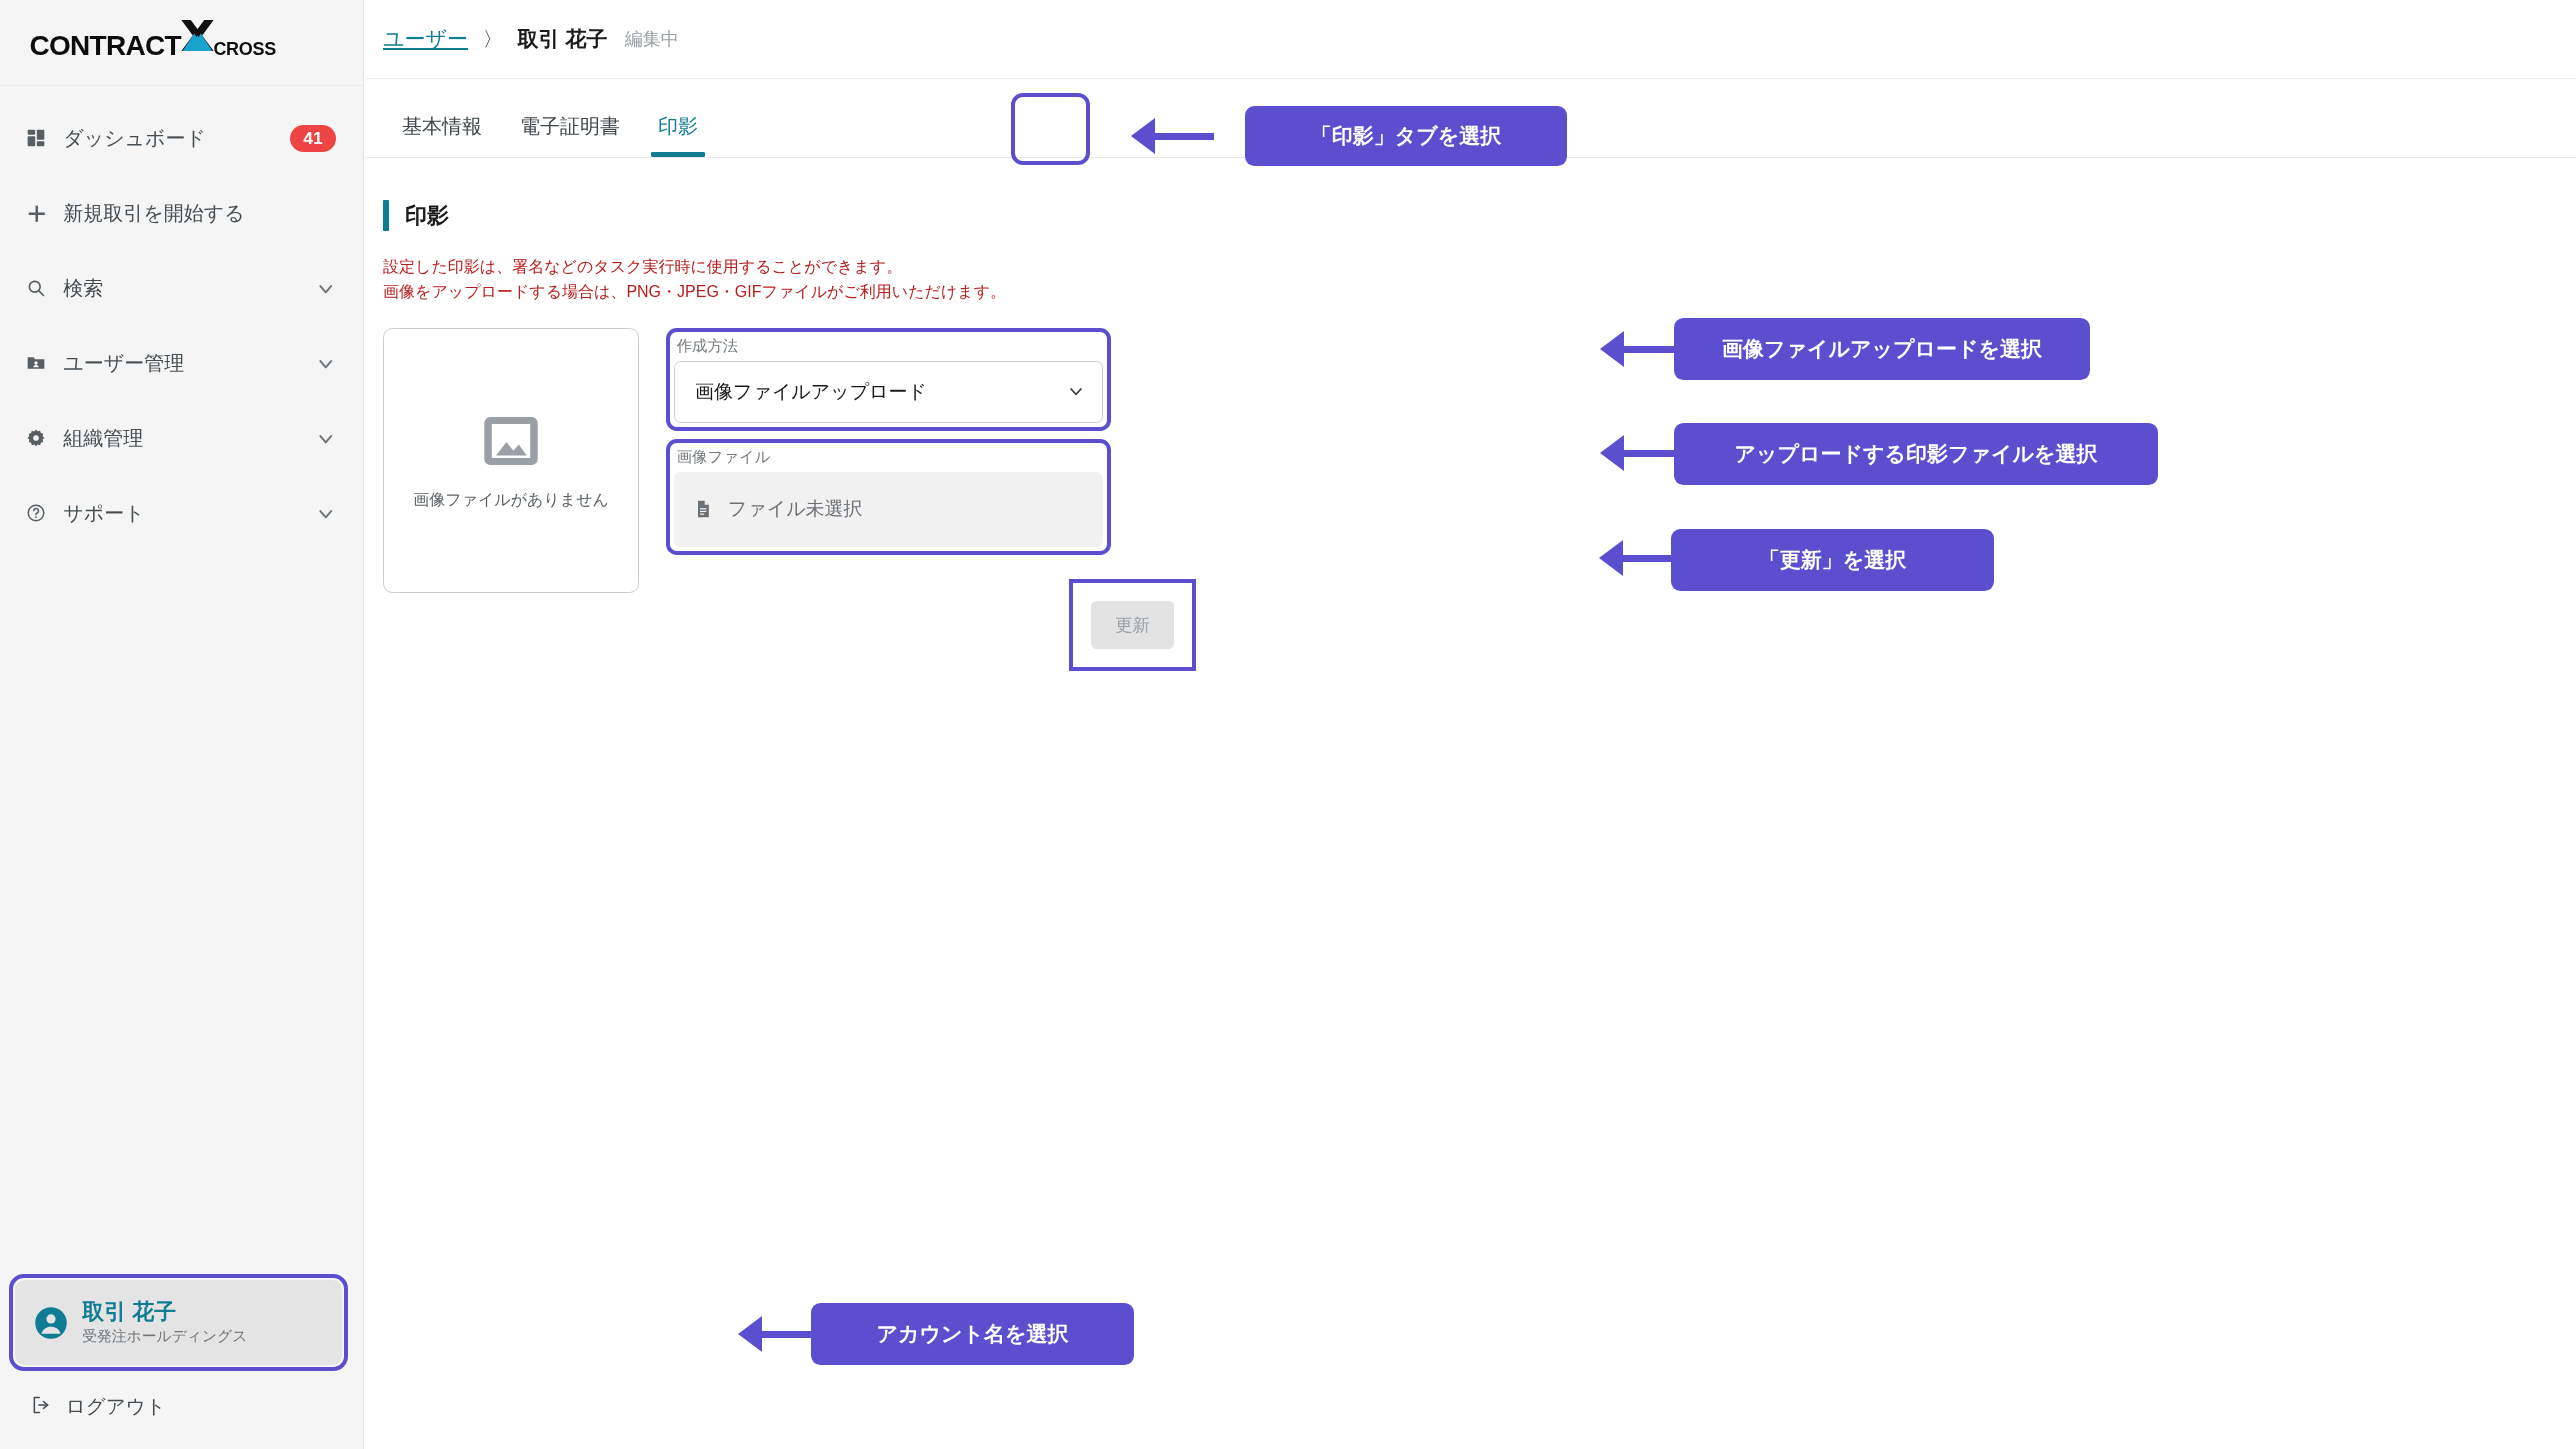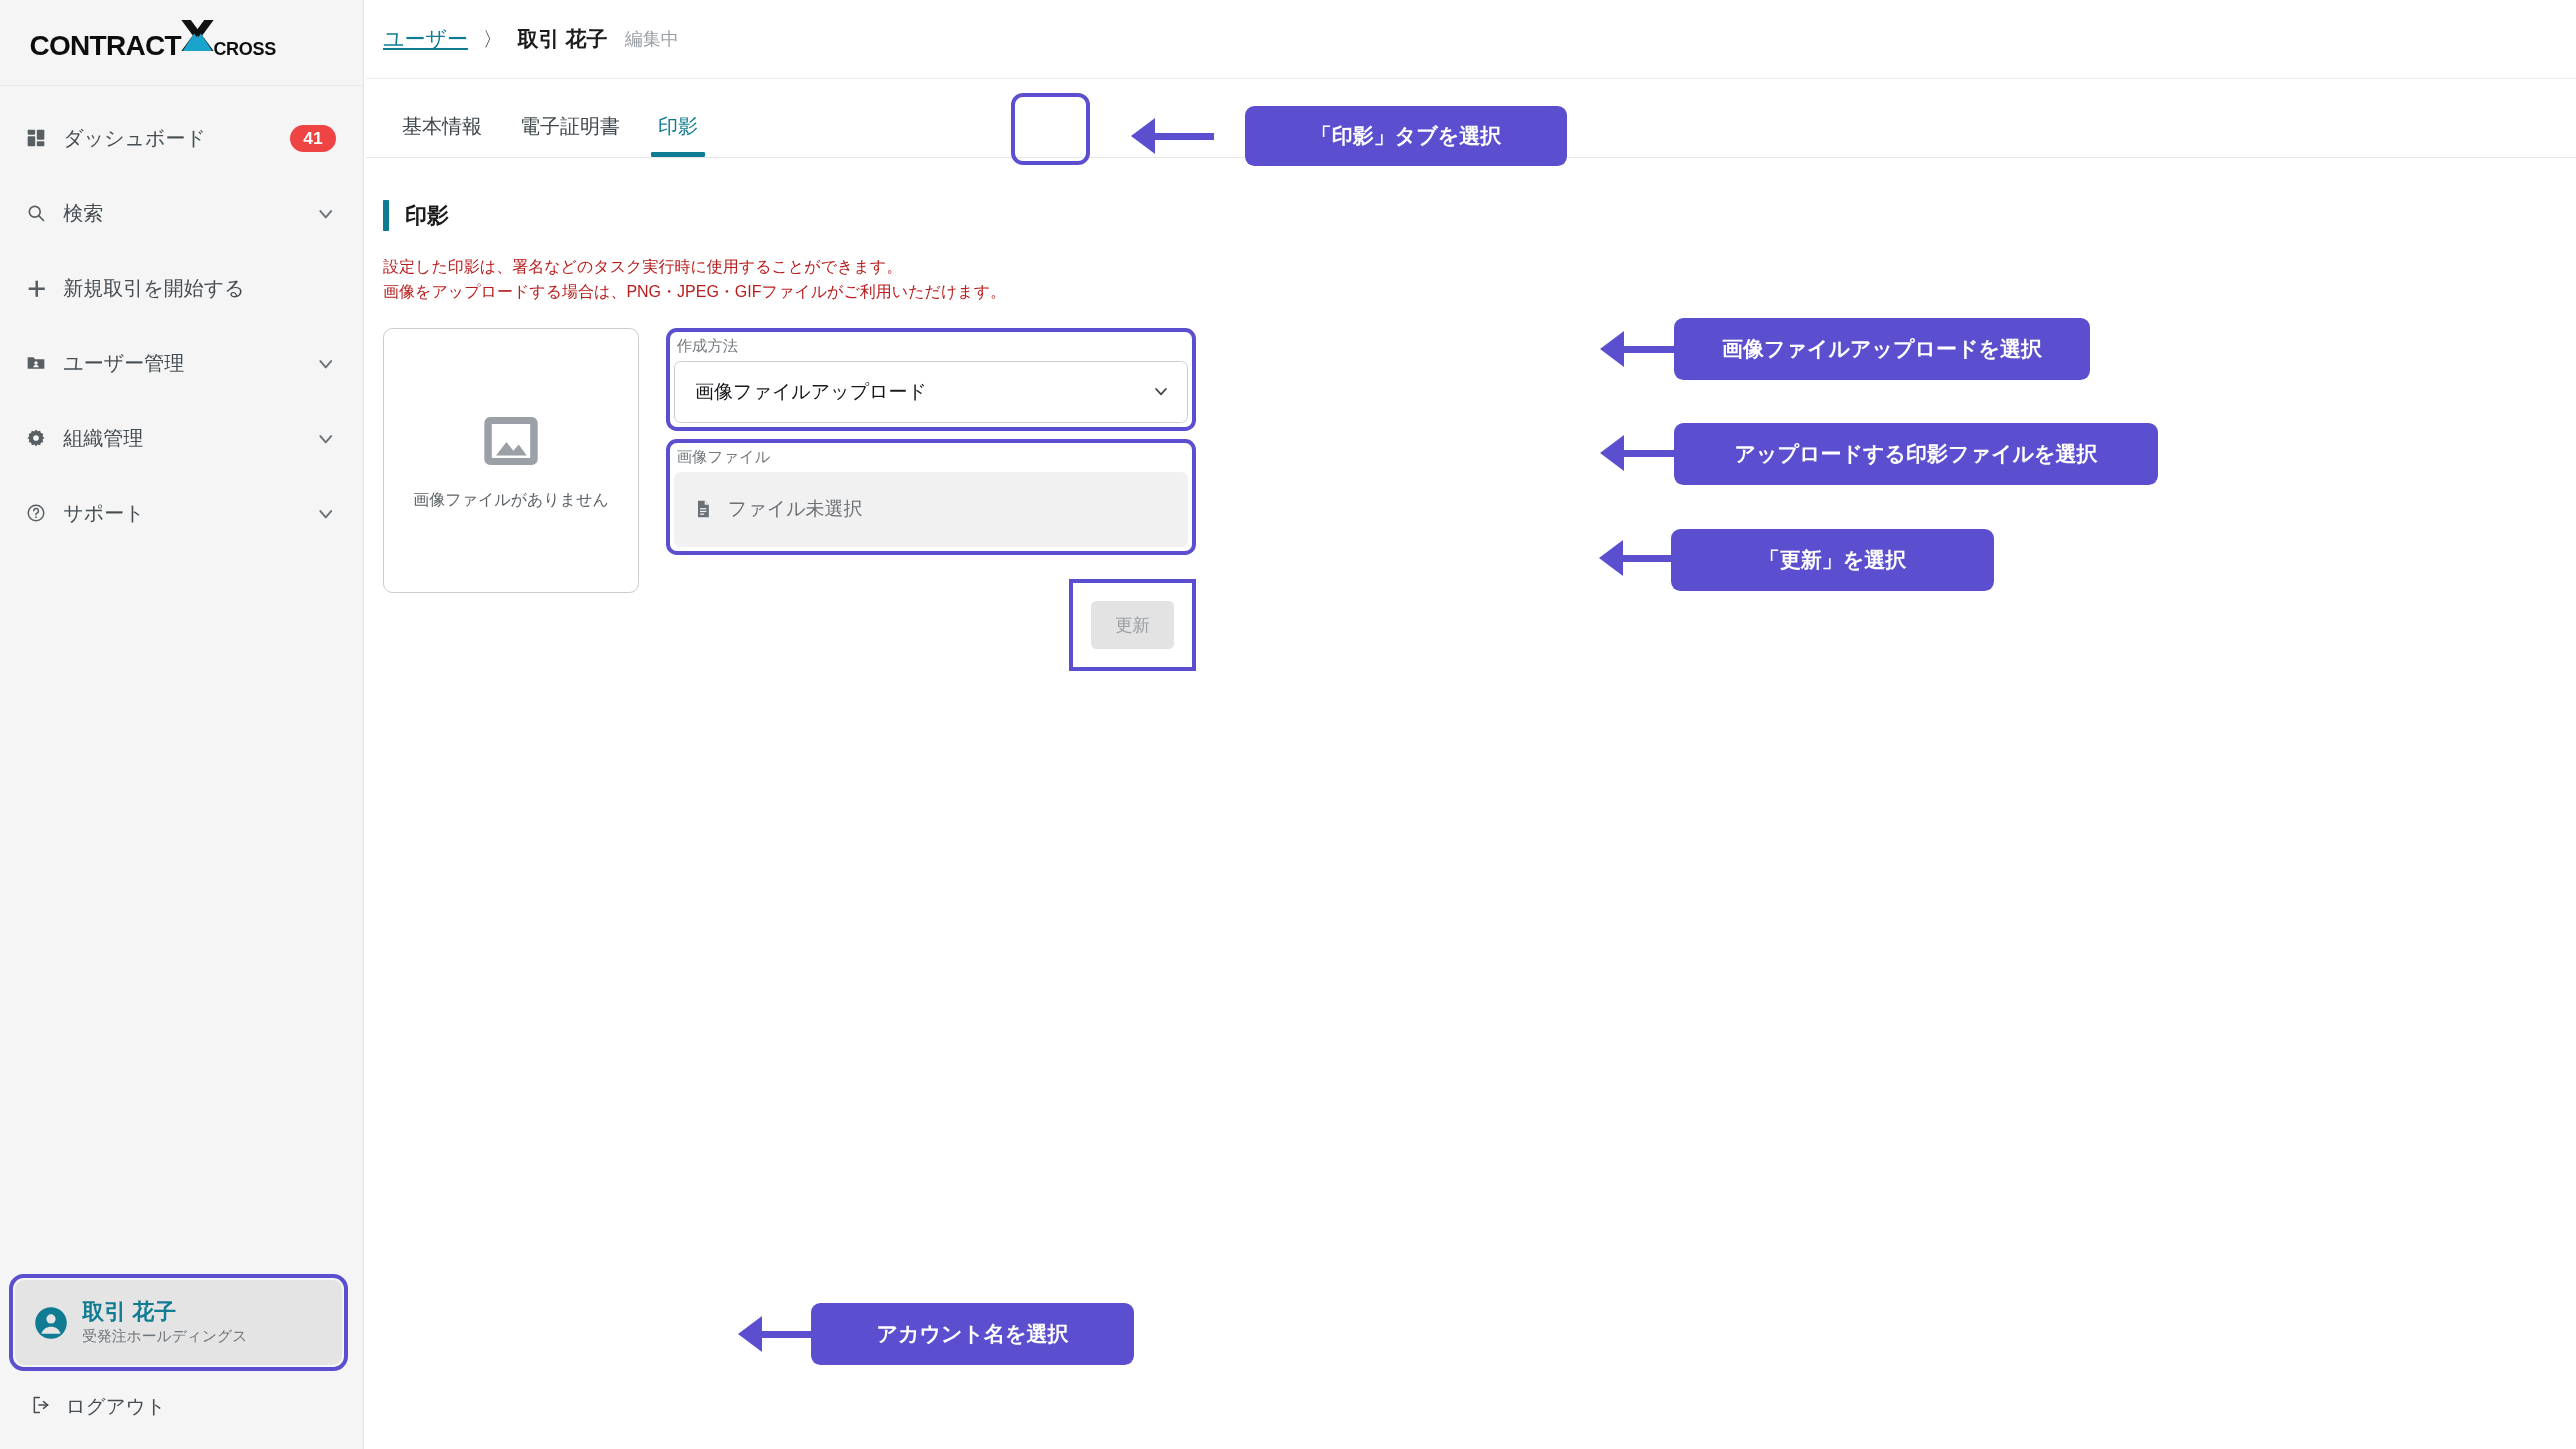--- a/index.html
+++ b/index.html
@@ -123,21 +123,21 @@
     width: 256px; height: 265px; border: 1.3px solid #c9cdd1; border-radius: 9.4px;
     display: flex; flex-direction: column; align-items: center; justify-content: center;
     background: #fff; flex: none;
   }
   .thumb-box .img-icon { color: #9aa0a6; }
   .thumb-box .thumb-label { font-size: 16px; color: #5c6266; margin-top: 14.8px; }
 
   .fields { margin-left: 27px; }
   .field-hl {
     border: 4.7px solid #5b4fcf; border-radius: 10.7px; padding: 2.7px 4px 4px 4px;
-    width: 530px;
+    width: 445px;
   }
   .field-hl + .field-hl { margin-top: 8px; }
   .field-label { font-size: 15.4px; color: #74797d; margin: 1.3px 0 4px 2.7px; }
   .select-wrap {
     height: 62px; border: 1.3px solid #c9cdd1; border-radius: 6.7px; background: #fff;
     display: flex; align-items: center; padding: 0 16px 0 20px; cursor: pointer;
   }
   .select-value { font-size: 19px; color: #15171a; }
   .select-chev { margin-left: auto; color: #3f474c; }
   .file-input {
@@ -205,41 +205,41 @@
           </svg>
         </span>
         <span class="n-label">ダッシュボード</span>
         <span class="n-right">
           <span class="badge">41</span>
         </span>
       </div>
 
       <div class="nav-item">
         <span class="n-icon">
+          <svg width="21.5" height="21.5" viewBox="0 0 24 24" fill="currentColor">
+            <rect x="10.6" y="3" width="2.8" height="18"></rect>
+              <rect x="3" y="10.6" width="18" height="2.8"></rect>
+          </svg>
+        </span>
+        <span class="n-label">新規取引を開始する</span>
+      </div>
+
+      <div class="nav-item">
+        <span class="n-icon">
           <svg width="20" height="20" viewBox="0 0 24 24" fill="none" stroke="currentColor" stroke-width="2">
             <circle cx="10.5" cy="10.5" r="6.5"></circle>
               <line x1="15.5" y1="15.5" x2="21" y2="21" stroke-linecap="round"></line>
           </svg>
         </span>
         <span class="n-label">検索</span>
         <span class="n-right chev">
           <svg width="21.5" height="21.5" viewBox="0 0 24 24" fill="none" stroke="currentColor" stroke-width="2.2" stroke-linecap="round" stroke-linejoin="round">
               <polyline points="6,9 12,16 18,9"></polyline>
             </svg>
         </span>
-      </div>
-
-      <div class="nav-item">
-        <span class="n-icon">
-          <svg width="21.5" height="21.5" viewBox="0 0 24 24" fill="currentColor">
-            <rect x="10.6" y="3" width="2.8" height="18"></rect>
-              <rect x="3" y="10.6" width="18" height="2.8"></rect>
-          </svg>
-        </span>
-        <span class="n-label">新規取引を開始する</span>
       </div>
 
       <div class="nav-item">
         <span class="n-icon">
           <svg width="20" height="20" viewBox="0 0 24 24" fill="currentColor">
             <path d="M2 5h7l2 2.4h11V19H2z"></path>
               <circle cx="12" cy="12" r="2.1" fill="#f5f5f5"></circle>
             <path d="M8.6 17c.4-1.9 1.8-3 3.4-3s3 1.1 3.4 3z" fill="#f5f5f5"></path>
           </svg>
         </span>

